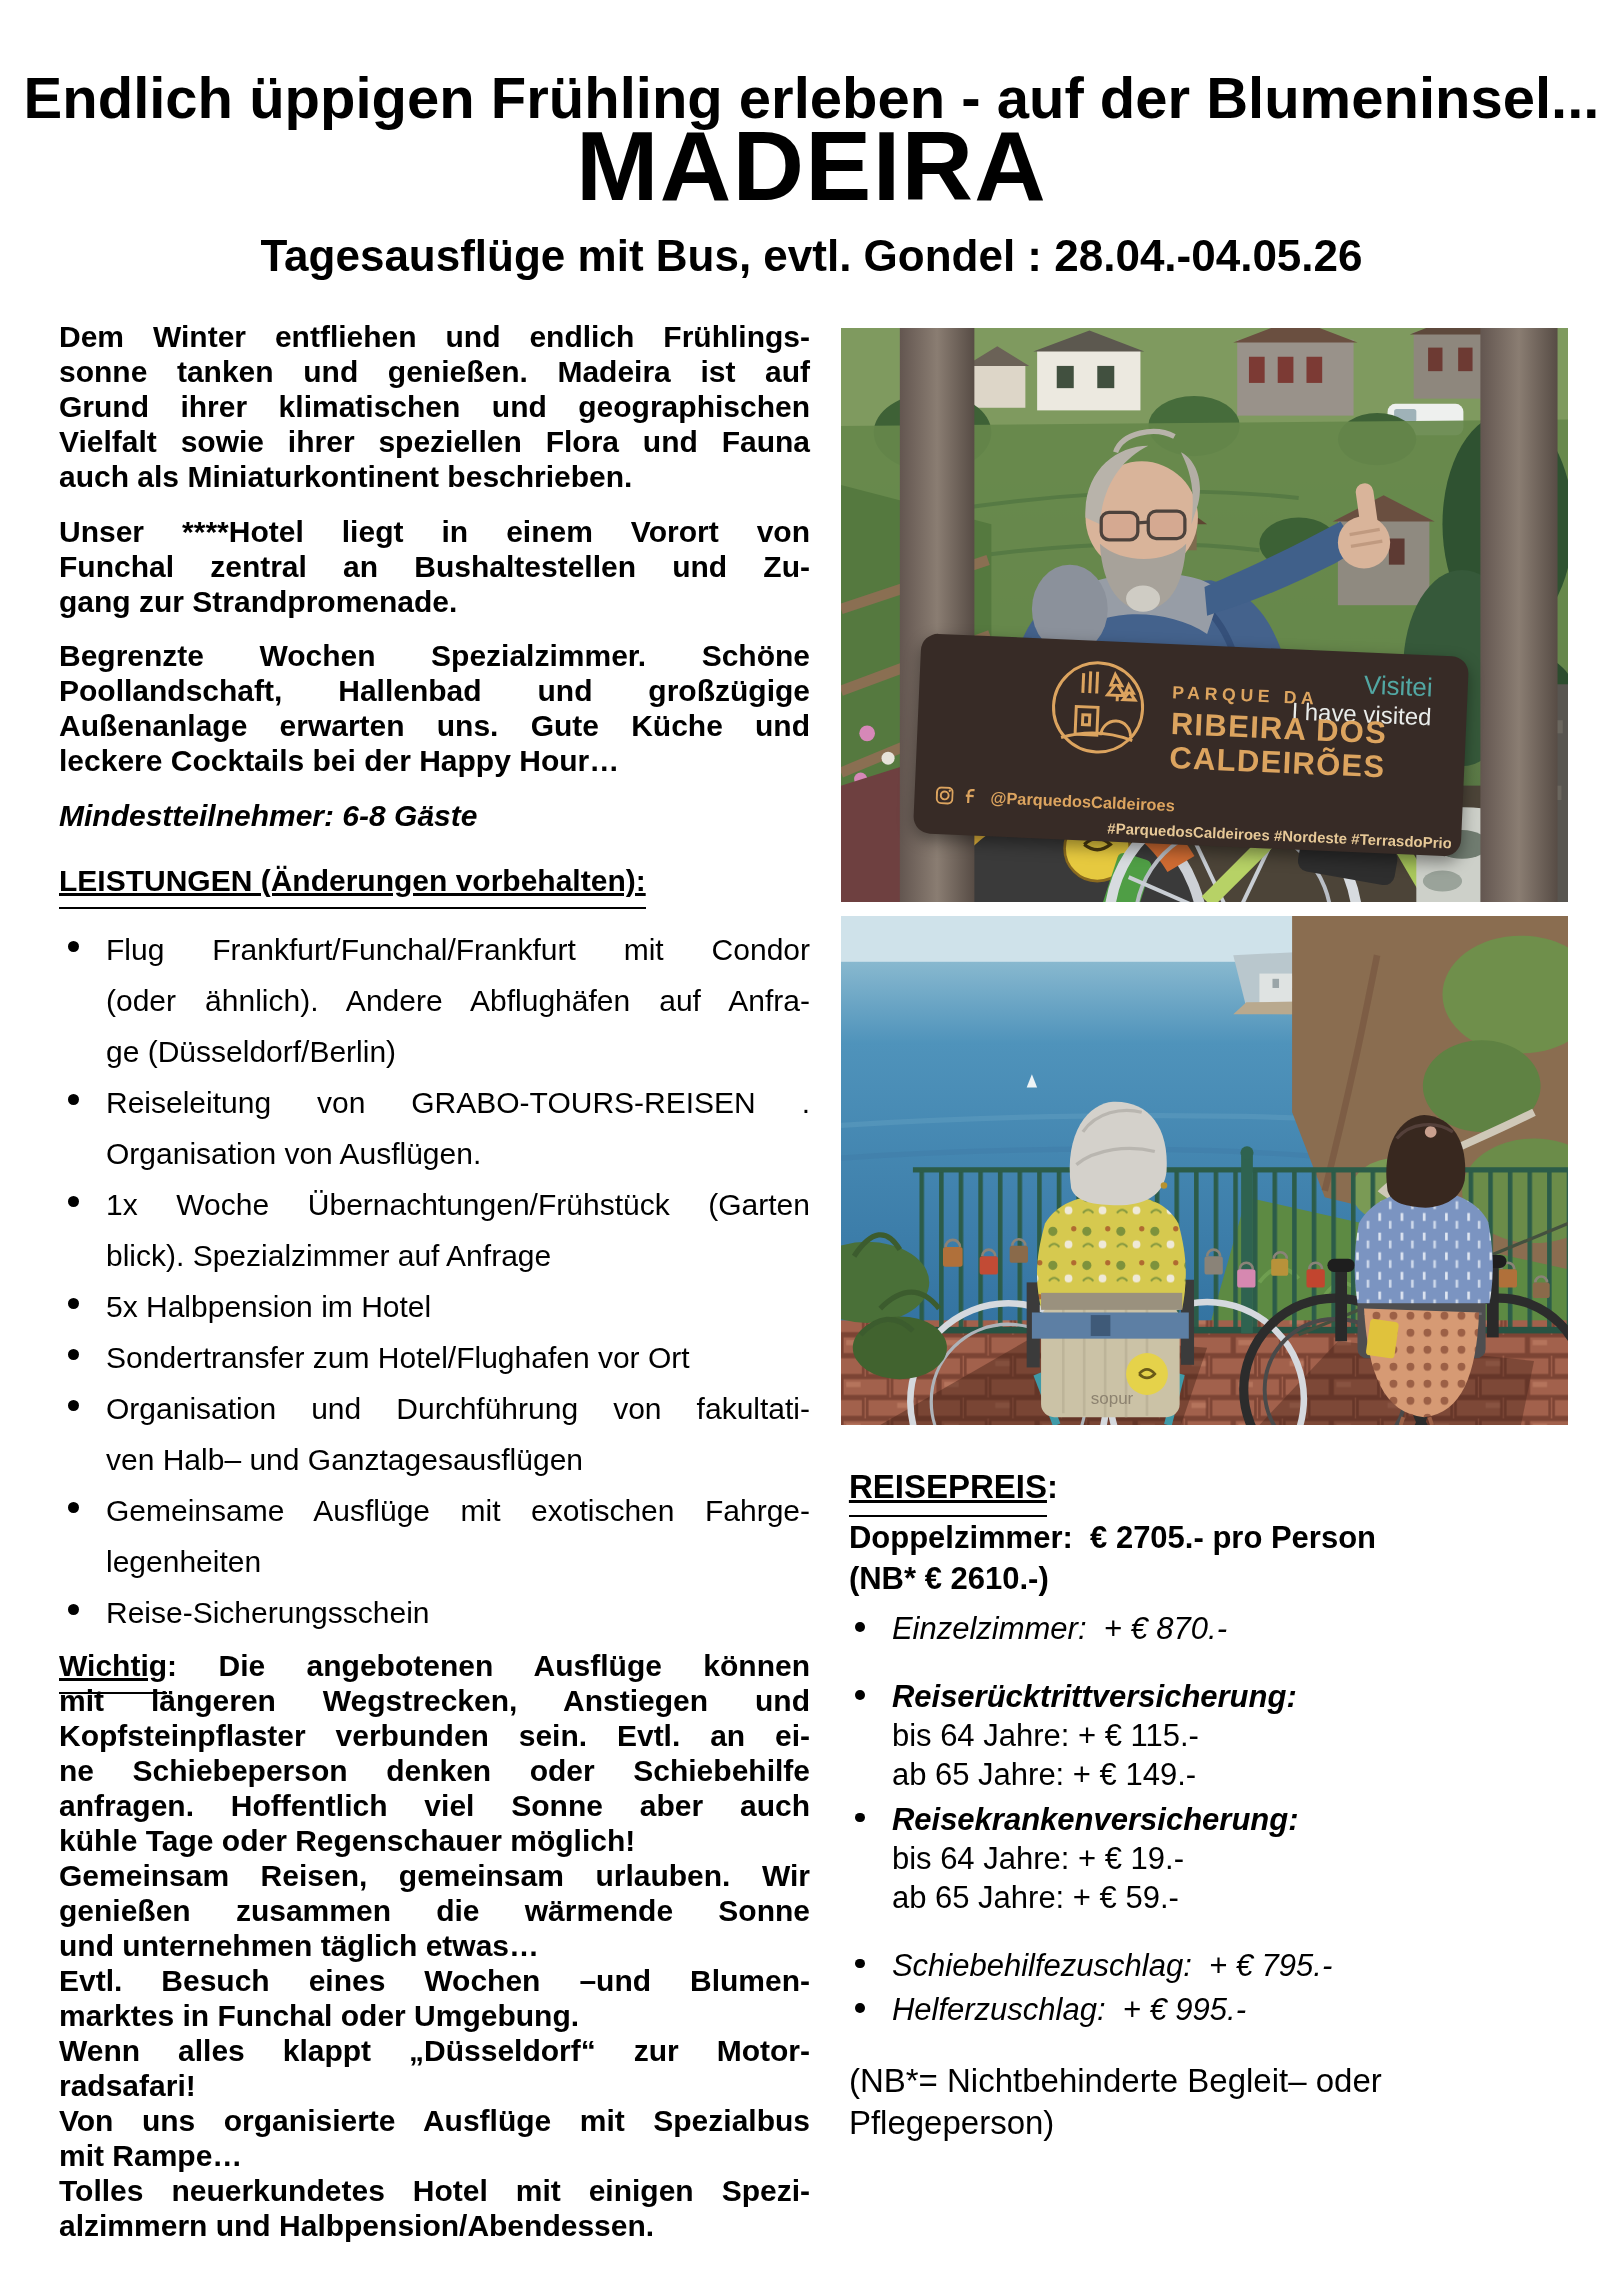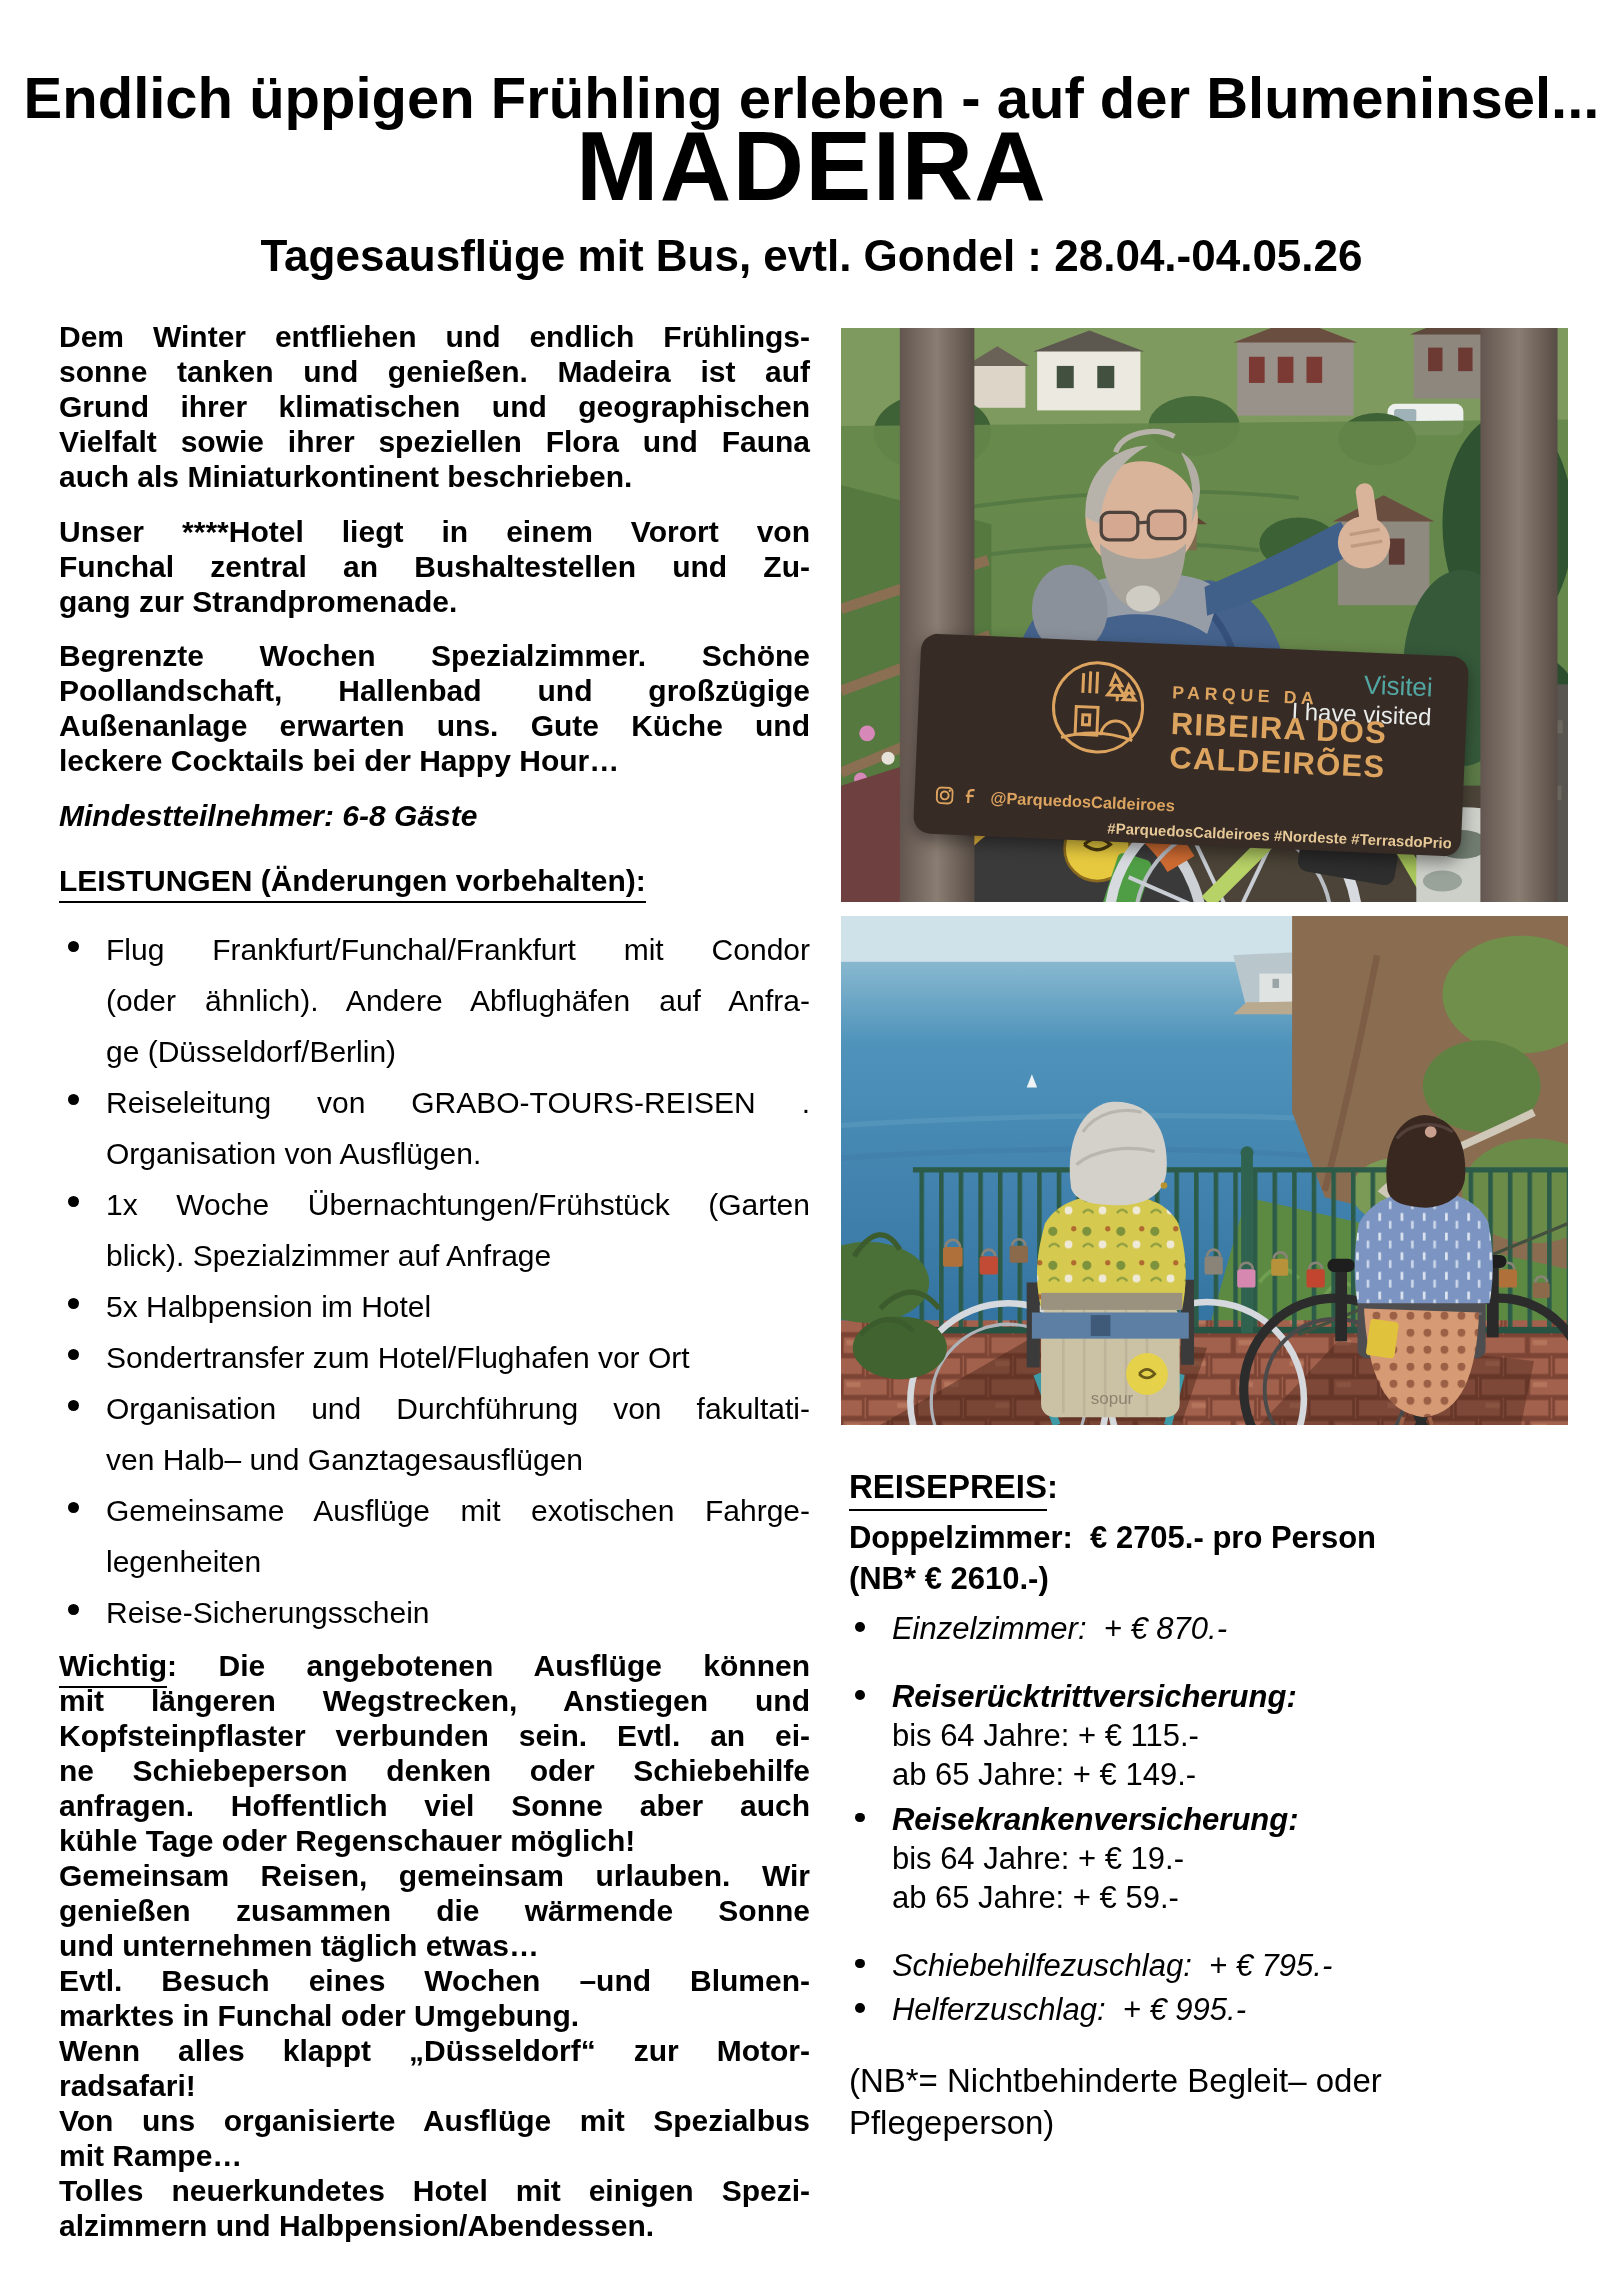--- a/index.html
+++ b/index.html
@@ -12,21 +12,21 @@
   .subtitle{top:230px;font-size:44px;line-height:51px;}
   
   .leftcol{position:absolute;left:59px;top:319px;width:751px;}
   .ln{display:block;}
   .jb .ln{text-align:justify;text-align-last:justify;}
   .jb .ln.endln{text-align-last:left;}
   .plain .ln{text-align:left;white-space:pre-wrap;}
   .para{font-weight:700;font-size:30px;line-height:35px;margin-bottom:19.6px;}
   .mindest{font-weight:700;font-style:italic;font-size:30px;line-height:35px;margin-bottom:30px;}
   .svc-head{font-weight:700;font-size:30px;line-height:35px;margin-bottom:26px;}
-  .u{border-bottom:2.6px solid #000;padding-bottom:4px;}
+  .u{border-bottom:2.6px solid #000;padding-bottom:10px;text-decoration:underline;}
   .brow{display:flex;align-items:flex-start;}
   .bdot{flex:0 0 47px;padding-top:17px;}
   .bdot span{display:block;width:11px;height:11px;border-radius:50%;background:#000;margin-left:9.2px;}
   .btext{flex:1;font-size:30px;line-height:51px;font-weight:400;}
   .impblock{margin-top:10.5px;font-weight:700;font-size:30px;line-height:35px;}
   .closing{font-weight:700;font-size:30px;line-height:35px;}
   
   .rightcol{position:absolute;left:841px;top:328px;width:727px;}
   .photo{position:relative;width:727px;overflow:hidden;}
   .photo1{height:574px;margin-bottom:14.4px;background:#6f8d52;}

